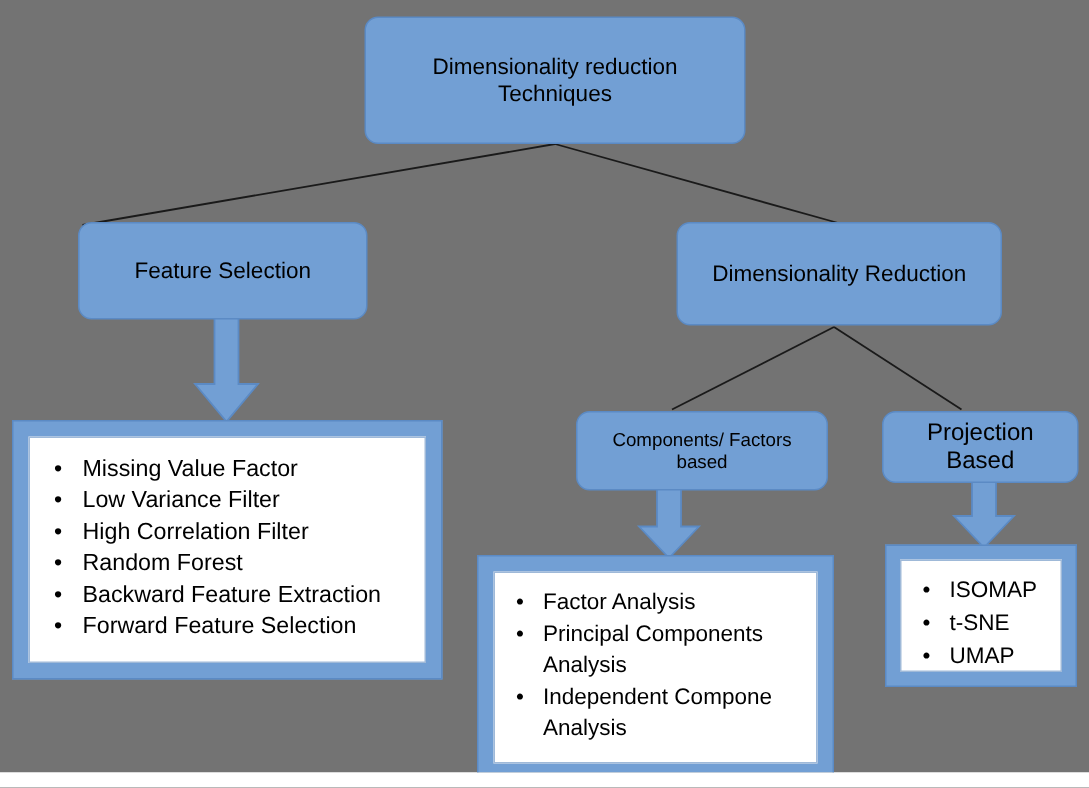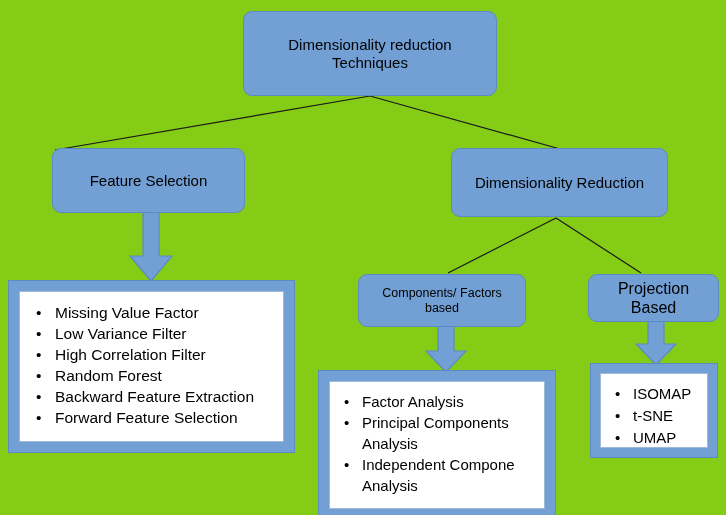--- a/index.html
+++ b/index.html
@@ -7,21 +7,21 @@
     padding: 0;
     background: #ffffff;
   }
   body {
     font-family: "Liberation Sans", sans-serif;
   }
   #canvas {
     position: relative;
     width: 726px;
     height: 515px;
-    background: #84cc16;
+    background: #737373;
     overflow: hidden;
   }
   #connectors {
     position: absolute;
     left: 0;
     top: 0;
     width: 726px;
     height: 525px;
     pointer-events: none;
   }
@@ -41,21 +41,21 @@
     z-index: 3;
   }
   .node span {
     display: block;
     padding: 0 8px;
     white-space: pre-line;
   }
   #node-root        { left: 243px; top: 11px;  width: 254px; height: 85px;  font-size: 15px; }
   #node-fs          { left: 52px;  top: 148px; width: 193px; height: 65px;  font-size: 15px; justify-content: center; }
   #node-dr          { left: 451px; top: 148px; width: 217px; height: 69px;  font-size: 15px; }
-  #node-comp        { left: 358px; top: 274px; width: 168px; height: 53px;  font-size: 12.5px; }
+  #node-comp        { left: 384px; top: 274px; width: 168px; height: 53px;  font-size: 12.5px; }
   #node-proj        { left: 588px; top: 274px; width: 131px; height: 48px;  font-size: 16px; }
 
   
   .listbox {
     position: absolute;
     box-sizing: border-box;
     background: #729fd4;
     border: 1px solid #5b8ac4;
     z-index: 3;
   }

